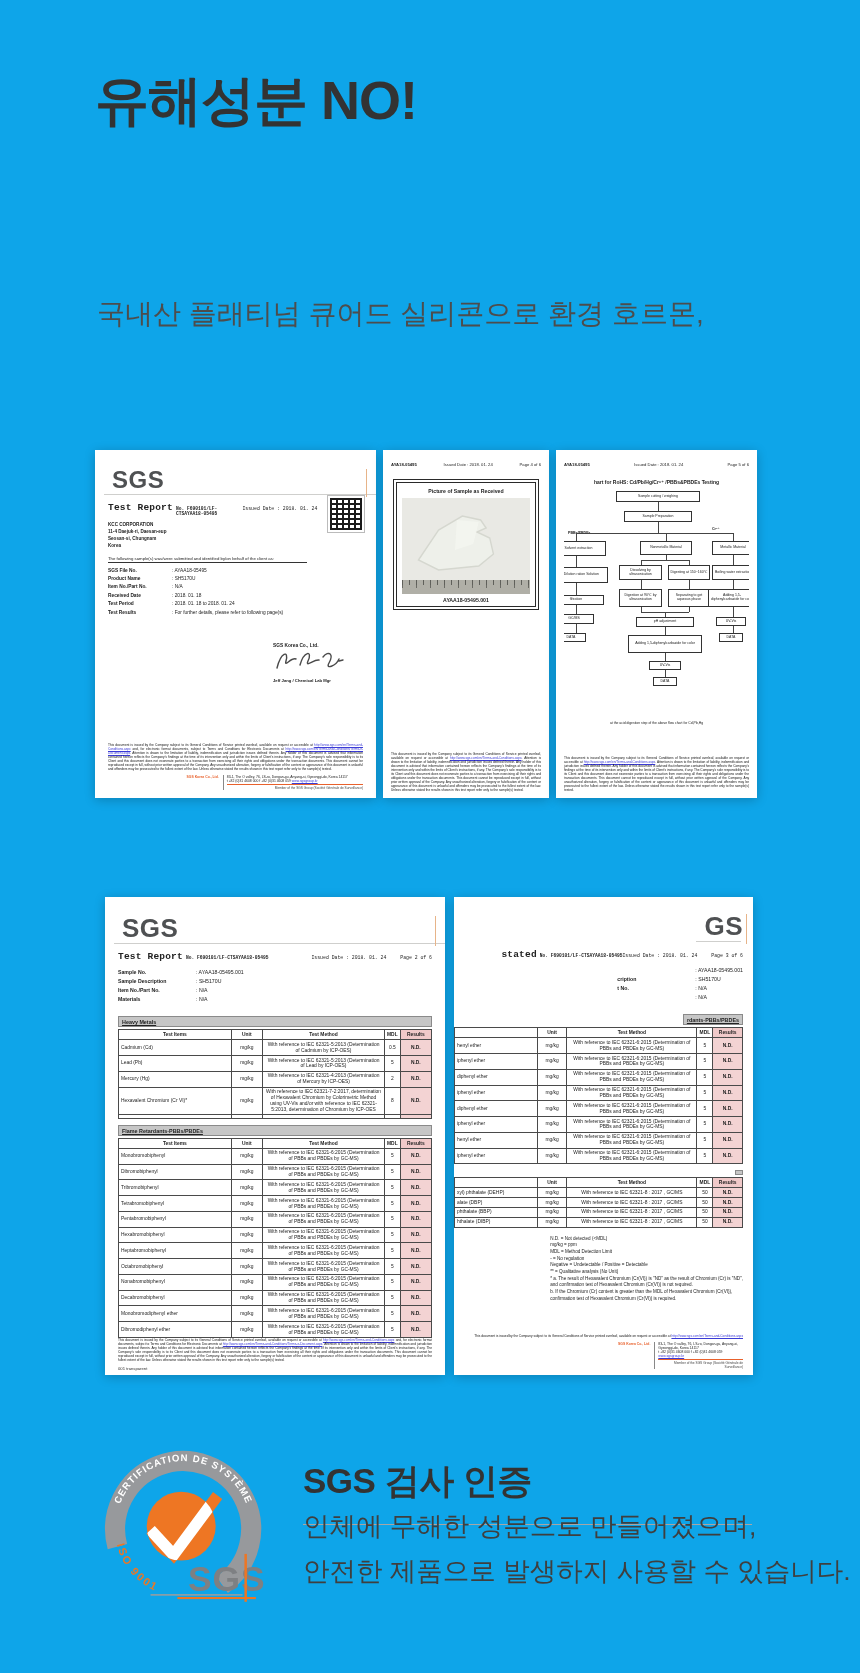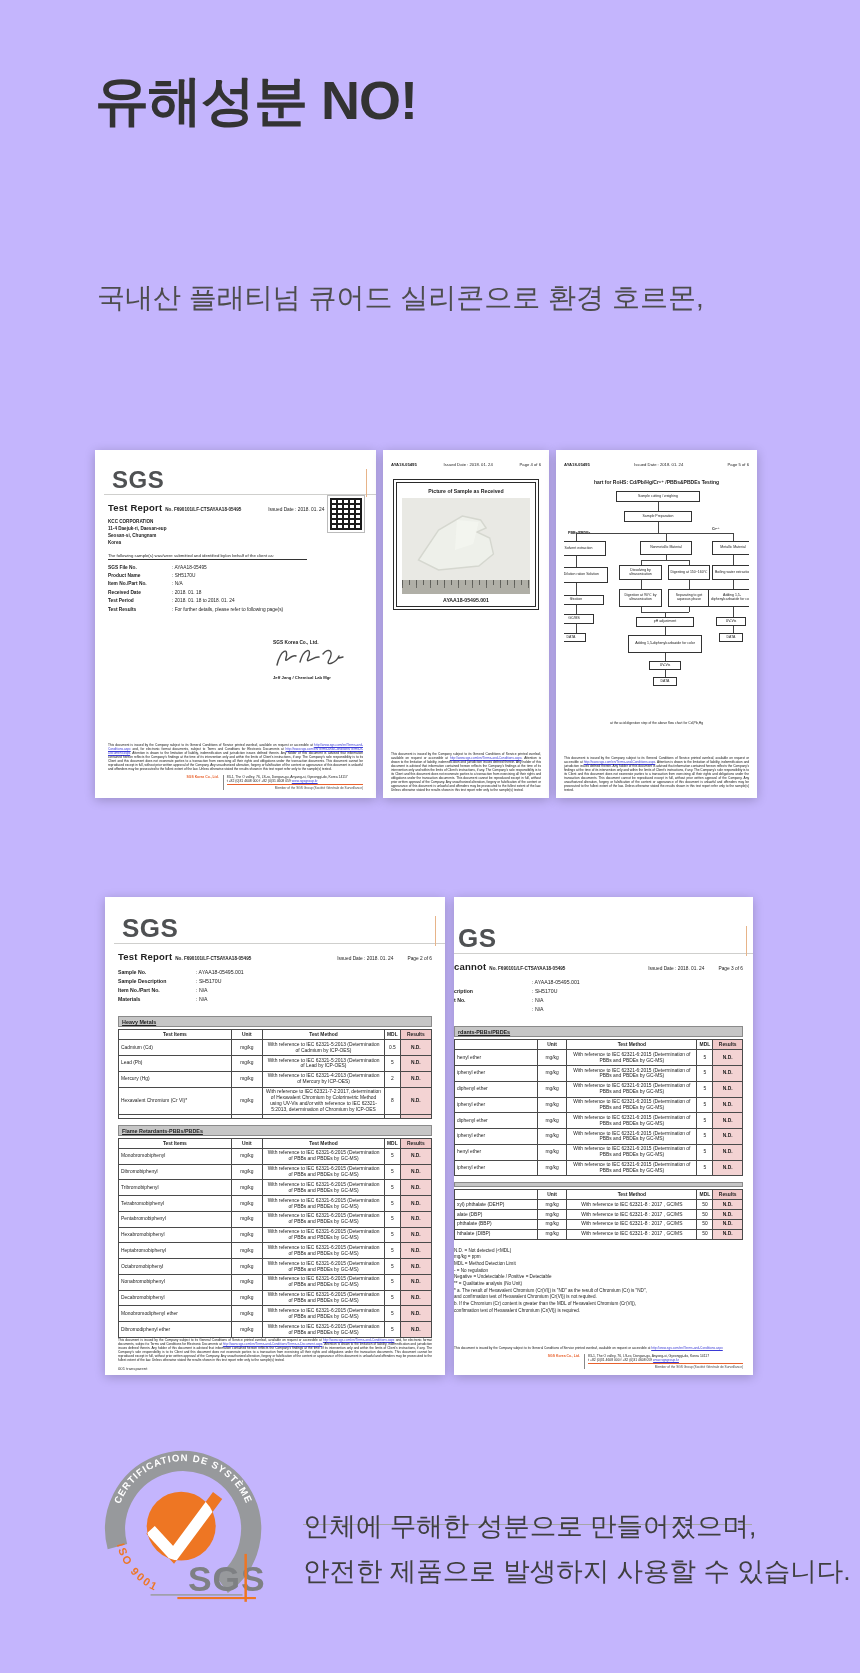--- a/index.html
+++ b/index.html
@@ -1,44 +1,44 @@
 <!DOCTYPE html>
 <html><head>
 <meta charset="utf-8">
 <style>
   * { box-sizing: border-box; }
   html,body { margin:0; padding:0; background:#fff; }
-  #canvas { position:relative; width:860px; height:1673px; background:#c4b5fd; overflow:hidden;
+  #canvas { position:relative; width:860px; height:1673px; background:#0ea5e9; overflow:hidden;
             font-family:"Liberation Sans","DejaVu Sans",sans-serif; color:#333; }
 
   
   .hero { position:absolute; left:95px; top:58px; }
   .hero h1 { margin:0; font-size:54px; font-weight:bold; color:#333; line-height:1.58; letter-spacing:-1px; }
   .hero h1 span { display:block; }
-  .hero-sub { position:absolute; left:97px; top:268px; font-size:28px; color:#4d4d4d; line-height:2.15; font-weight:400; }
+  .hero-sub { position:absolute; left:97px; top:284px; font-size:28px; color:#4d4d4d; line-height:2.15; font-weight:400; }
   .hero-sub span { display:block; }
 
   
   .row1 { position:absolute; left:95px; top:450px; width:662px; height:348px; display:flex; gap:7px; }
   .row2 { position:absolute; left:105px; top:897px; width:648px; height:478px; display:flex; gap:9px; }
   .doc { background:#fff; box-shadow:0 2px 10px rgba(0,0,0,.22); position:relative; overflow:hidden;
          color:#222; height:100%; }
   .p1 { width:281px; } .p4 { width:166px; } .p5 { width:201px; }
   .p2 { width:340px; } .p3 { width:299px; }
   .dpad { padding:14px 13px 8px 13px; height:100%; display:flex; flex-direction:column; position:relative; }
   .p4 .dpad, .p5 .dpad { padding:10px 8px 6px 8px; }
-  .p3 .dpad { padding:24px 10px 6px 0; }
+  .p3 .dpad { padding:12px 10px 6px 0;align-items:flex-end; }
 
   .sgslogo { font-weight:bold; color:#4f5153; letter-spacing:.5px; line-height:1; position:relative; display:inline-block; }
   .sgslogo.lg { font-size:24px; margin:4px 0 10px 4px; }
   .p2 .sgslogo.lg, .p3 .sgslogo.lg { font-size:26px; }
   .sgslogo::after { content:""; position:absolute; right:-4px; top:1px; height:115%; border-right:1.5px solid #e7b489; }
   .sgslogo::before { content:""; position:absolute; left:-8px; bottom:-3px; width:116%; border-bottom:1.5px solid #cfcfcd; }
 
-  .tr-line { display:flex; align-items:baseline; font-size:5px; margin-bottom:6px; }
+  .tr-line { display:flex; align-items:baseline; font-size:5px; margin-bottom:6px;font-family:Liberation Mono, monospace; }
   .tr-title { font-weight:bold; font-size:9.5px; letter-spacing:.2px; }
   .tr-no { font-weight:bold; font-size:4.6px; margin-left:3px; flex:1; }
   .tr-issued { font-size:4.8px; margin-right:14px; white-space:nowrap; }
   .tr-page { font-size:4.8px; white-space:nowrap; }
 
   .addr { font-size:4.6px; font-weight:bold; line-height:1.5; margin-bottom:6px; }
   .intro { font-size:4.3px; border-bottom:.8px solid #333; padding-bottom:1px; margin-bottom:4px; width:78%; }
   .fields { font-size:4.8px; line-height:1.75; }
   .fields .fr { display:flex; }
   .fields .fl { width:64px; font-weight:bold; flex:none; }
@@ -501,21 +501,21 @@
             
           </span>
         </div>
       </div>
     </div>
 
     <div class="doc p3">
       <div class="dpad">
         <span class="sgslogo lg">GS</span>
         <div class="tr-line">
-          <span class="tr-title">cannot</span>
+          <span class="tr-title">stated</span>
           <span class="tr-no">No. F690101/LF-CTSAYAA18-05495</span>
           <span class="tr-issued">Issued Date :  2018. 01. 24</span>
           <span class="tr-page">Page 3 of 6</span>
         </div>
         <div class="fields">
 
             <div class="fr">
               <span class="fl"></span>
               <span class="fv">: AYAA18-05495.001</span>
             </div>
@@ -715,19 +715,20 @@
       </text>
       <polyline points="58,96 82,122 128,60" fill="none" stroke="#ee7623" stroke-width="12"></polyline>
       <circle cx="90" cy="92" r="36" fill="#ee7623"></circle>
       <polyline points="58,96 82,122 128,60" fill="none" stroke="#ffffff" stroke-width="12" clip-path="url(#cclip)"></polyline>
       <rect x="58" y="163" width="96" height="1.6" fill="#9b9d9f"></rect>
       <text x="97" y="160" font-size="37" font-weight="bold" fill="#7e8083" letter-spacing="1">SGS</text>
       <rect x="156" y="121" width="2.6" height="50" fill="#ee7623"></rect>
       <rect x="86" y="166" width="82" height="2.2" fill="#ee7623"></rect>
     </svg>
   </div>
+  <div class="cert-title">SGS 검사 인증</div>
   <div class="cert-divider"></div>
   <div class="cert-body">
     <span>인체에 무해한 성분으로 만들어졌으며,</span>
     <span>안전한 제품으로 발생하지 사용할 수 있습니다.</span>
   </div>
 
 </div>
 
 </body></html>

